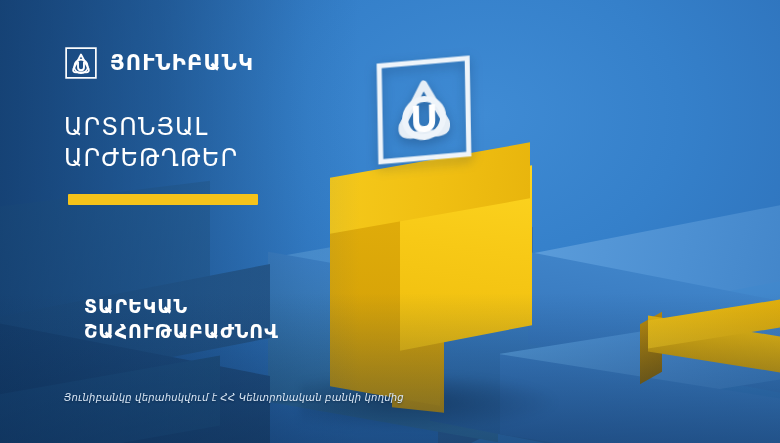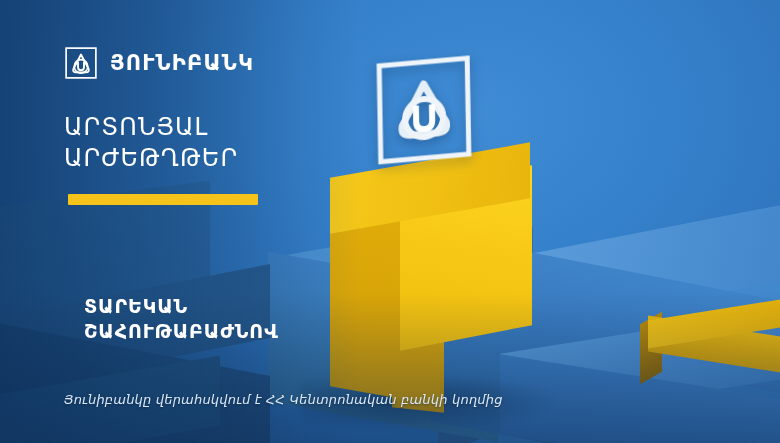--- a/index.html
+++ b/index.html
@@ -200,21 +200,21 @@
   }
 
   .subline{
     position:absolute;left:64px;top:294px;
     color:#ffffff;font-size:19px;font-weight:700;
     line-height:1.3;letter-spacing:.9px;white-space:pre-line;margin-left:20px;
   }
 
   .disclaimer{
     position:absolute;left:64px;top:392px;
-    color:#dce9f7;font-size:13px;font-style:italic;
+    color:#dce9f7;font-size:10px;font-style:italic;
     letter-spacing:.2px;white-space:nowrap;
     text-shadow:0 1px 2px rgba(8,32,62,.55);
   }
 </style>
 </head>
 <body>
 
 <div class="banner">
 
   <div class="scene">

